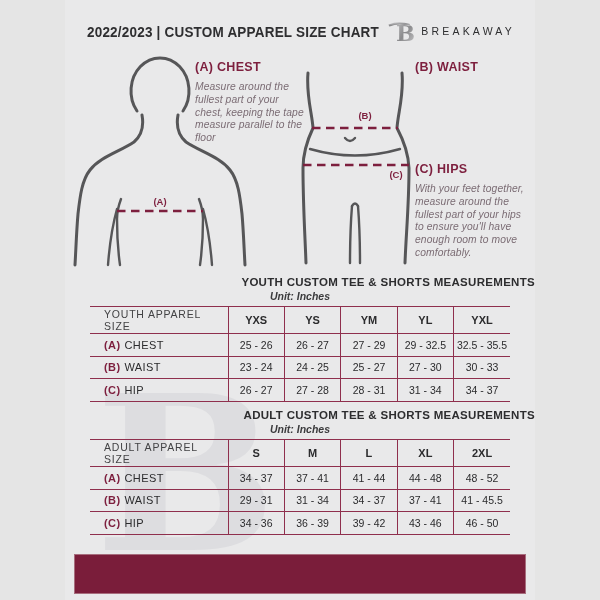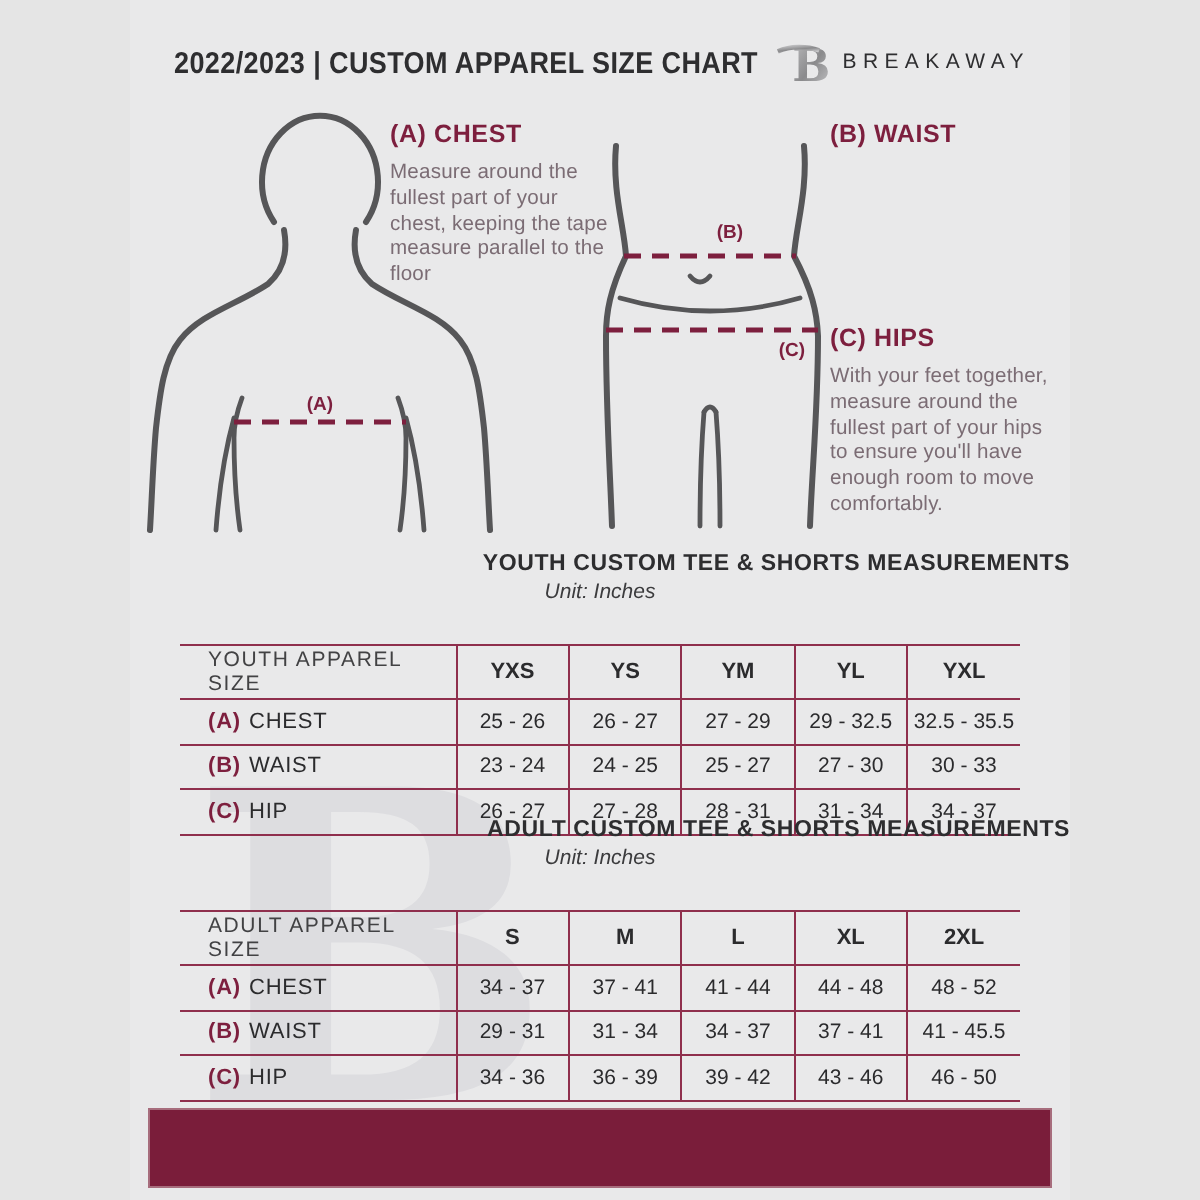--- a/index.html
+++ b/index.html
@@ -38,35 +38,35 @@
   .svg-label{font-family:"Liberation Sans",sans-serif;font-size:9.5px;font-weight:bold;fill:#7d1f3e;}
 
   .instruction{position:absolute;width:114px;}
   .instr-a{left:130px;top:5px;}
   .instr-b{left:350px;top:5px;}
   .instr-c{left:350px;top:107px;}
   .instr-heading{
     font-size:12.5px;font-weight:bold;color:#7d1f3e;letter-spacing:.3px;margin-bottom:7px;
   }
   .instr-body{
-    font-size:10.3px;color:#7b6c74;line-height:1.24;letter-spacing:.1px;
+    font-size:10.3px;font-style:italic;color:#7b6c74;line-height:1.24;letter-spacing:.1px;
   }
 
   
   .table-block{position:absolute;left:0;width:470px;z-index:2;}
   .youth-block{top:276px;}
   .adult-block{top:409px;}
   .table-title{
     text-align:right;font-size:11.5px;font-weight:bold;color:#2d2d2f;letter-spacing:.3px;
   }
   .table-unit{
-    text-align:center;font-size:10.5px;font-style:italic;font-weight:normal;color:#3b3b3d;margin-top:2px;
+    text-align:center;font-size:10.5px;font-style:italic;font-weight:bold;color:#3b3b3d;margin-top:2px;
   }
   .size-table{
-    margin:20px 0 0 25px;width:420px;border-collapse:collapse;table-layout:fixed;
+    margin:4px 0 0 25px;width:420px;border-collapse:collapse;table-layout:fixed;
   }
   .size-table col.c0{width:138px;}
   .size-table th,.size-table td{
     padding:0;text-align:center;vertical-align:middle;color:#2b2b2d;
   }
   .size-table thead th{height:26px;font-size:11px;font-weight:bold;}
   .size-table tbody td{height:21.5px;font-size:10.5px;}
   .size-table tr{border-bottom:1.5px solid #8f2f4d;}
   .size-table thead tr{border-top:1.5px solid #8f2f4d;}
   .size-table th + th, .size-table td + td{border-left:1.5px solid #8f2f4d;}

